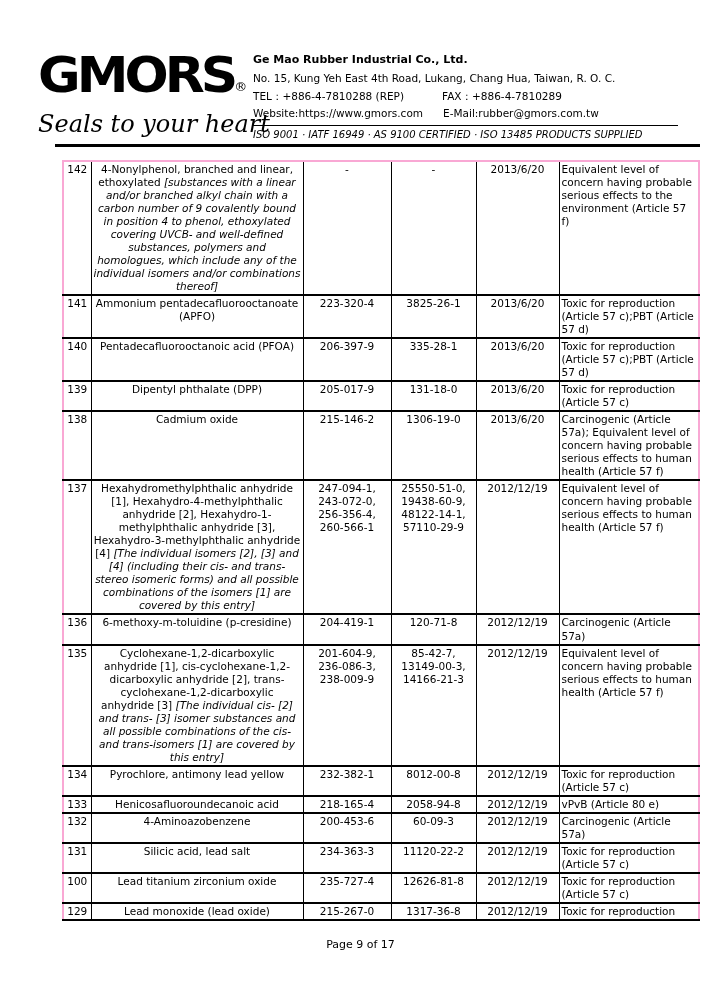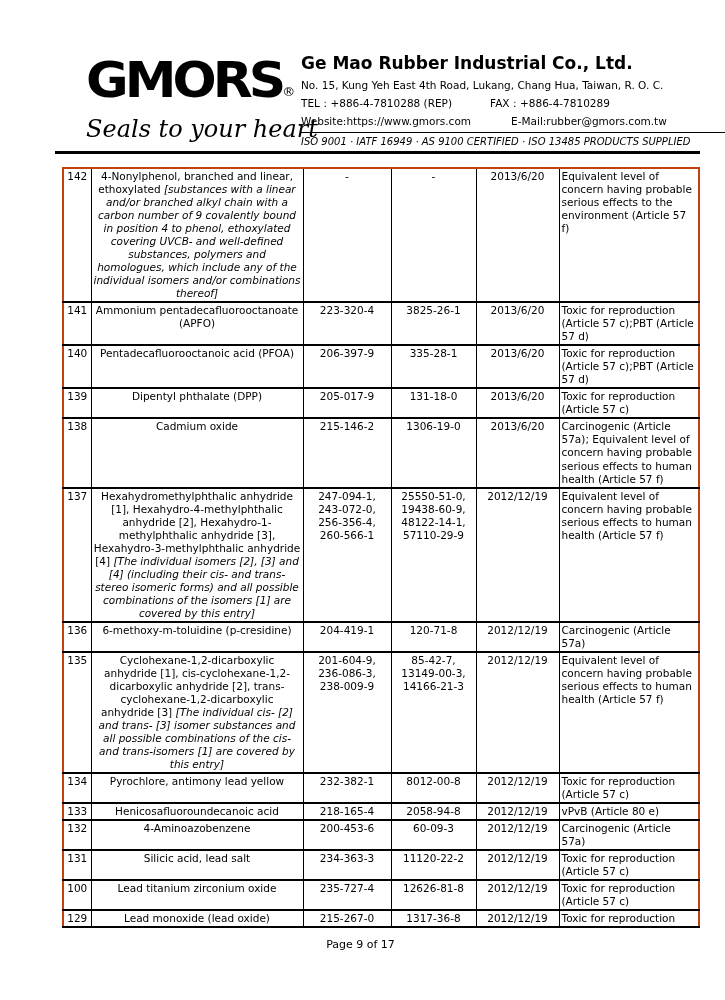--- a/index.html
+++ b/index.html
@@ -7,49 +7,49 @@
   body {
     width:725px; height:1000px;
     font-family:"DejaVu Sans", sans-serif;
     color:#000;
     position:relative;
     overflow:hidden;
   }
   .page { width:725px; height:1000px; position:relative; padding-top:50px; }
 
   
-  .letterhead { display:flex; margin-left:86px; width:640px;align-items:center; }
+  .letterhead { display:flex; margin-left:38px; width:640px; }
   .logo-block { width:205px; flex:0 0 205px; }
   .logo {
     font-size:52px; font-weight:bold; letter-spacing:-4px; line-height:1.0;
     transform:scaleY(0.95); transform-origin:left top; white-space:nowrap;
   }
   .logo .reg { font-size:13px; letter-spacing:0; vertical-align:1px; font-weight:normal; }
   .tagline {
     font-family:"DejaVu Serif", serif; font-style:italic;
     font-size:24px; margin-top:8px; white-space:nowrap;
   }
   .company-block { margin-left:10px; width:430px; font-size:10.5px; line-height:1.2; padding-top:3px; }
-  .company-name { font-weight:bold; font-size:17px; margin-bottom:6px; }
+  .company-name { font-weight:bold; font-size:11px; margin-bottom:6px; }
   .address { margin-bottom:5px; }
   .tel-fax { margin-bottom:5px; display:flex; }
   .tel-fax .fax { margin-left:38px; }
-  .web-mail { display:flex; padding-bottom:5px;gap:20px; }
+  .web-mail { display:flex; padding-bottom:5px; }
   .web-mail .email { margin-left:20px; }
   .iso-line {
     border-top:1px solid #000000; padding-top:3px;
     font-style:italic; font-size:10px; white-space:nowrap;
   }
   .header-rule { height:3px; border-top:1px solid #000; border-bottom:2px solid #000; width:645px; margin:3px 0 0 55px; }
 
   
   table.svhc {
     border-collapse:collapse; table-layout:fixed;
     width:636px; margin:13px 0 0 62px;
-    border:2px solid #c2410c;
+    border:2px solid #f9a8d4;
   }
   table.svhc td {
     border:1px solid #000; border-bottom-width:2px;
     vertical-align:top;
     font-size:10.5px; line-height:1.24;
     padding:1px 2px; overflow:hidden;
     word-wrap:break-word;
   }
   td.c-no   { text-align:center; vertical-align:middle; font-size:11px; padding:1px 0; }
   td.c-name { text-align:center; }

